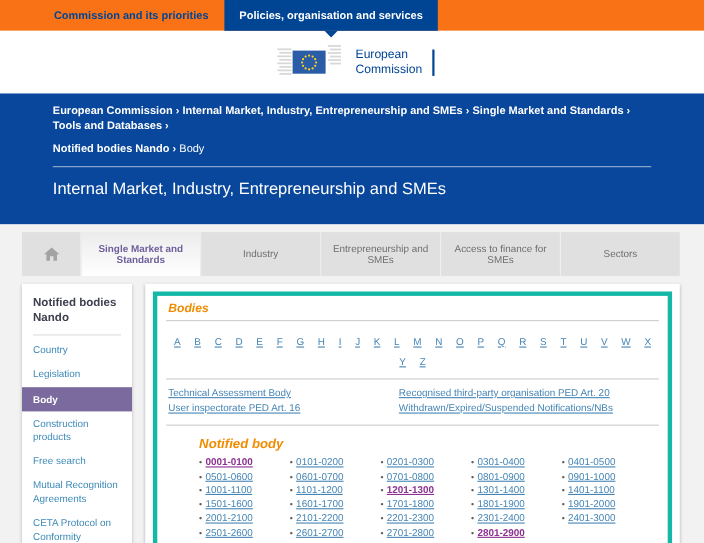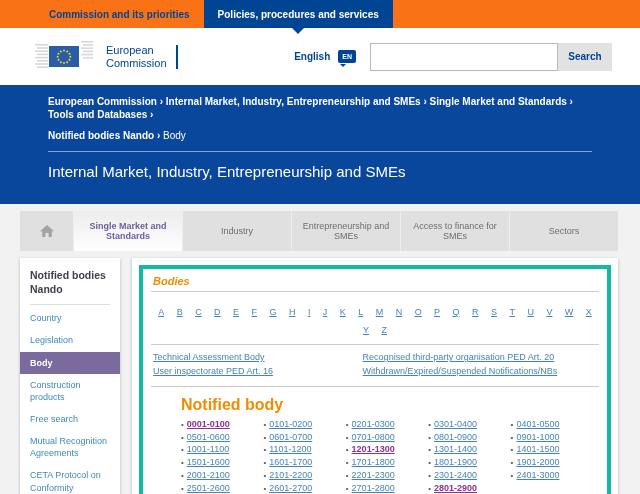--- a/index.html
+++ b/index.html
@@ -64,21 +64,21 @@
   .card-inner { border:4px solid #14b8a6; padding:5px 8px 22px; }
   .bodies-title { color:#f08c00; font-weight:bold; font-style:italic; font-size:11px;
             padding:1px 0 4px 2px; border-bottom:1px solid #ccc; }
   .alpha { text-align:center; margin:9px 0 2px; }
   .alpha-link { font-size:9px; color:#4585b5; text-decoration:underline; margin:0 4px; cursor:pointer; }
   .sep { border:none; border-top:1px solid #ccc; margin:7px 0 6px; }
   .typelinks { display:flex; font-size:9px; line-height:1.55; margin-left:2px; }
   .tl-col { display:flex; flex-direction:column; align-items:flex-start; }
   .tl-col.left { width:47%; }
   .tlink { color:#4585b5; text-decoration:underline; cursor:pointer; }
-  .nb-title { color:#f08c00; font-weight:bold; font-size:16px; margin:9px 0 4px 30px; }
+  .nb-title { color:#f08c00; font-weight:bold; font-style:italic; font-size:12px; margin:9px 0 4px 30px; }
   .ranges { display:grid; grid-template-columns:repeat(5,1fr); margin:0 6px 0 30px; font-size:9px; line-height:1.35; }
   .bullet { color:#5a5a5a; margin-right:3px; font-size:8px; }
   .range { color:#4585b5; text-decoration:underline; cursor:pointer; }
   .cell.visited .range { color:#8c3191; font-weight:bold; }
 
   .watermark { position:absolute; left:283px; top:307px; font-size:18px; color:#b9b9b9;
             opacity:.8; letter-spacing:1px; z-index:5; pointer-events:none; }
 </style>
 </head>
 <body>
@@ -86,21 +86,21 @@
 <div class="page">
 
   <div class="topbar">
     <div class="toptabs" style="display:contents">
       
         <div class="toptab">
           <span>Commission and its priorities</span>
         </div>
       
         <div class="toptab active">
-          <span>Policies, procedures and services</span>
+          <span>Policies, organisation and services</span>
         </div>
       
     </div>
   </div>
 
   <div class="header">
     <div class="logo">
       <svg width="64" height="38" viewBox="0 0 64 38">
         <g fill="#d8d8d8">
           <rect x="0" y="6" width="13" height="1.6"></rect>
@@ -133,26 +133,20 @@
             <circle cx="23.5" cy="15.8" r="1"></circle>
             <circle cx="25.8" cy="13.4" r="1"></circle>
         </g>
       </svg>
       <div class="logo-text">
         <div>European</div>
         <div>Commission</div>
       </div>
       <div class="logo-bar"></div>
     </div>
-    <div class="header-right">
-      <span class="lang">English</span>
-      <span class="lang-badge">EN</span>
-      <input class="search-input" placeholder="" style="">
-      <button class="search-btn">Search</button>
-    </div>
   </div>
 
   <div class="blueband">
     <div class="bc1">
       
         <a class="bc-link">European Commission</a>
       
         <a class="bc-link">Internal Market, Industry, Entrepreneurship and SMEs</a>
       
         <a class="bc-link">Single Market and Standards</a>
@@ -337,21 +331,21 @@
               <span class="cell"><span class="bullet">•</span><a class="range">0901-1000</a></span>
 
               <span class="cell"><span class="bullet">•</span><a class="range">1001-1100</a></span>
 
               <span class="cell"><span class="bullet">•</span><a class="range">1101-1200</a></span>
 
               <span class="cell visited"><span class="bullet">•</span><a class="range">1201-1300</a></span>
 
               <span class="cell"><span class="bullet">•</span><a class="range">1301-1400</a></span>
 
-              <span class="cell"><span class="bullet">•</span><a class="range">1401-1500</a></span>
+              <span class="cell"><span class="bullet">•</span><a class="range">1401-1100</a></span>
 
               <span class="cell"><span class="bullet">•</span><a class="range">1501-1600</a></span>
 
               <span class="cell"><span class="bullet">•</span><a class="range">1601-1700</a></span>
 
               <span class="cell"><span class="bullet">•</span><a class="range">1701-1800</a></span>
 
               <span class="cell"><span class="bullet">•</span><a class="range">1801-1900</a></span>
 
               <span class="cell"><span class="bullet">•</span><a class="range">1901-2000</a></span>

